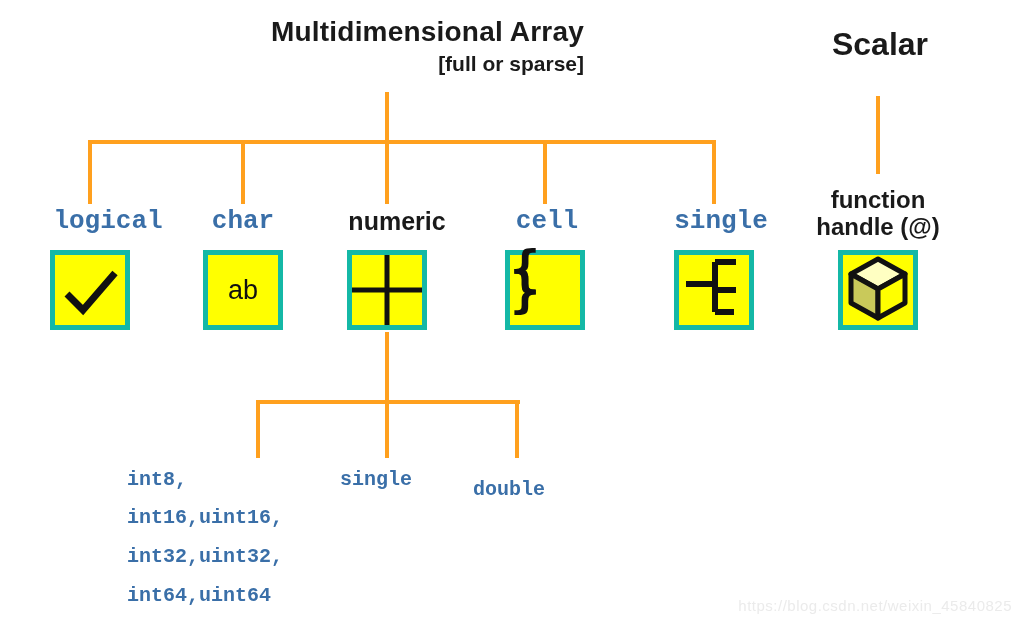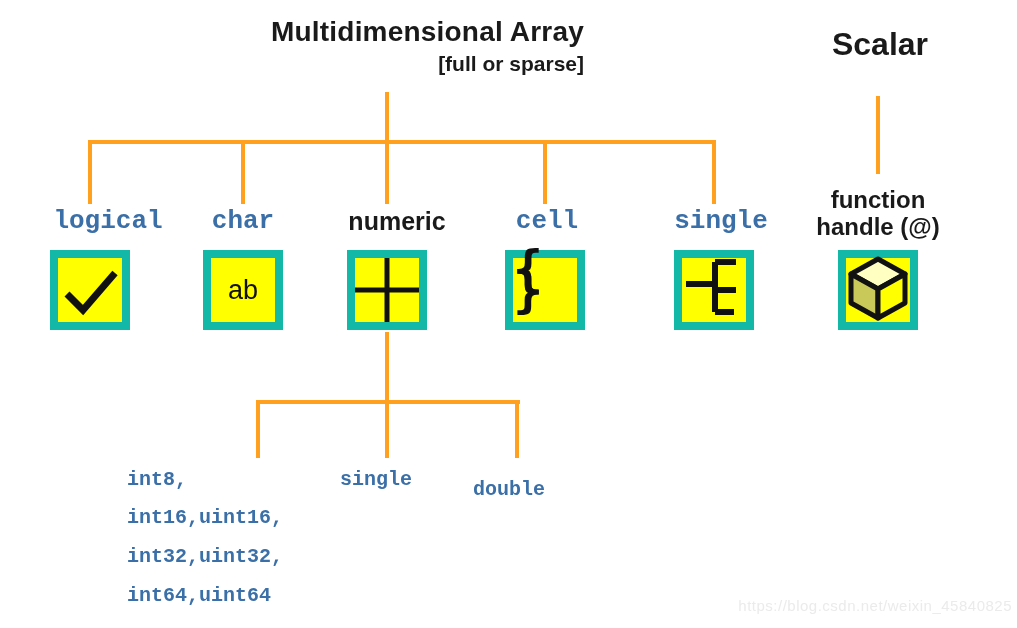--- a/index.html
+++ b/index.html
@@ -21,21 +21,21 @@
   .scalar-title{position:absolute; left:800px; top:26px; width:160px; text-align:center;
     font-size:32px; font-weight:bold;}
 
   .type-label{position:absolute; top:206px; width:160px; text-align:center; line-height:30px;}
   .mono-blue{font-family:"Liberation Mono", monospace; font-weight:bold; font-size:26px; color:var(--blue);}
   .sans-black{font-size:25px; font-weight:bold; color:var(--ink);}
   .fn-label{position:absolute; left:798px; top:186px; width:160px; text-align:center;
     font-size:24px; font-weight:bold; line-height:27px;}
 
   .node-box{position:absolute; top:250px; width:80px; height:80px; background:var(--yellow);
-    border:8px solid #14b8a6; display:flex; align-items:center; justify-content:center;}
+    border:5px solid #14b8a6; display:flex; align-items:center; justify-content:center;}
   .box-logical{left:50px;} .box-char{left:203px;} .box-numeric{left:347px; padding:0;}
   .box-cell{left:505px;} .box-struct{left:674px;} .box-fn{left:838px;}
 
   .ab-glyph{font-size:27px; color:#111; line-height:1;}
   .brace{font-family:"DejaVu Sans Mono", monospace; font-size:50px; font-weight:bold;
     color:#111; line-height:0;}
   .brace-gap{display:inline-block; width:16px;}
   .grid-cross-v{position:absolute; left:50%; top:0; transform:translateX(-50%); width:5px; height:100%; background:#111;}
   .grid-cross-h{position:absolute; top:50%; left:0; transform:translateY(-50%); height:5px; width:100%; background:#111;}
 

